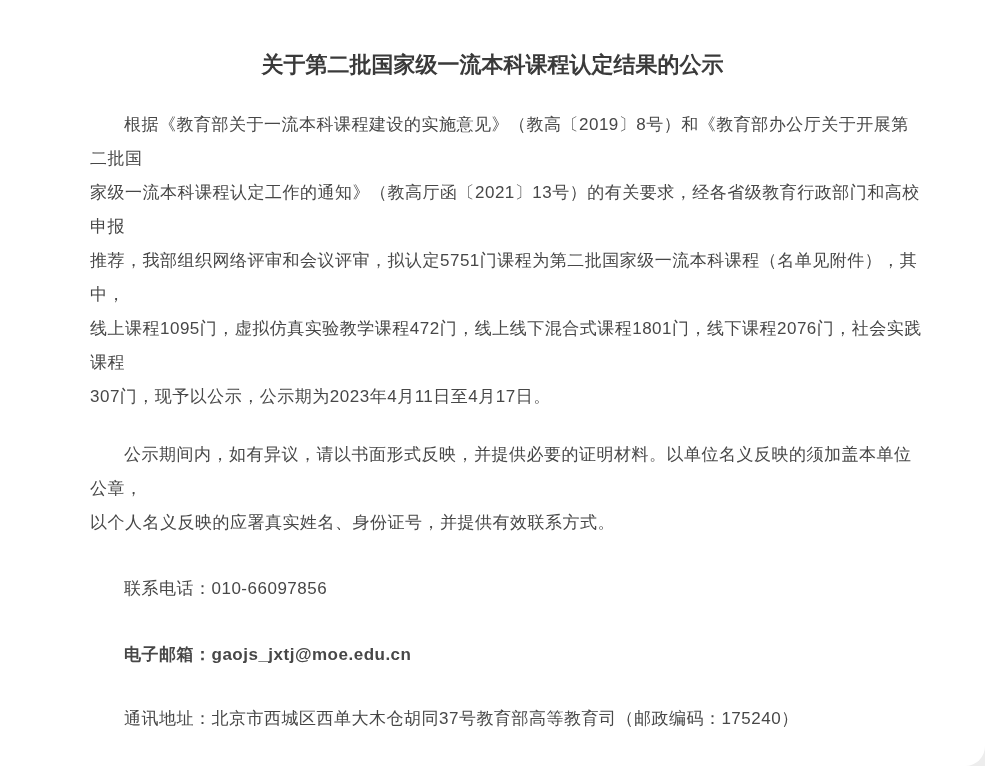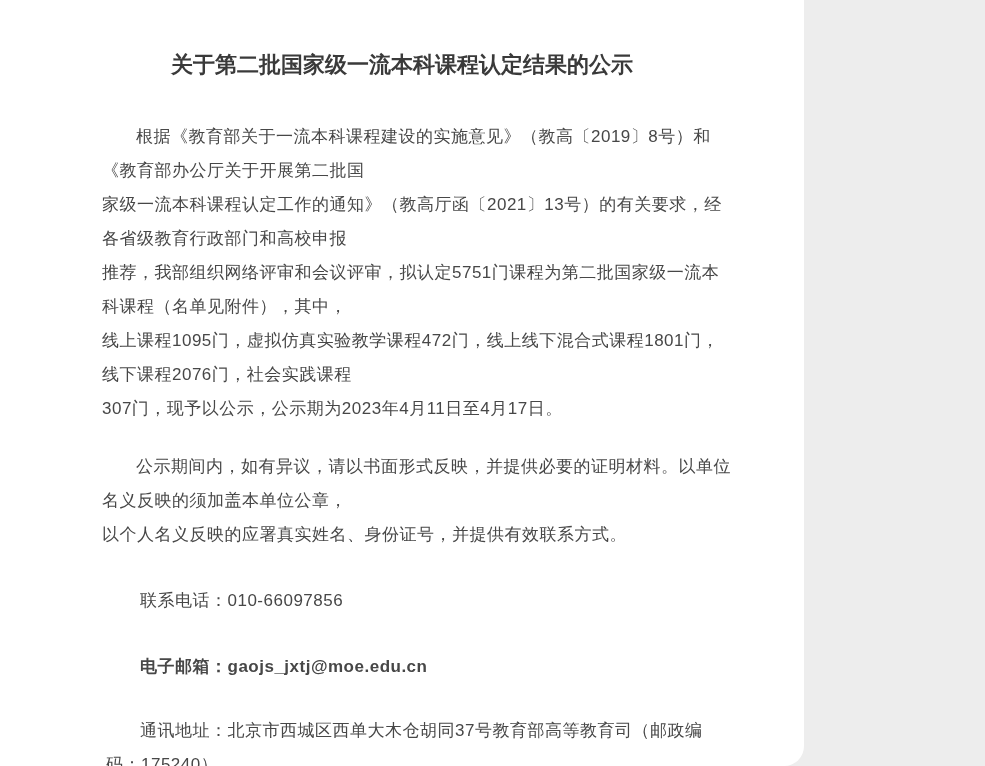--- a/index.html
+++ b/index.html
@@ -2,21 +2,21 @@
 <html><head>
 <meta charset="utf-8">
 <style>
   html, body {
     margin: 0;
     padding: 0;
     background: #ededed;
   }
   .page {
     position: relative;
-    width: 804px;
+    width: 985px;
     height: 766px;
     background: #ffffff;
     border-radius: 0 0 20px 0;
     overflow: hidden;
     box-sizing: border-box;
     font-family: "Liberation Sans", "DejaVu Sans", sans-serif;
     color: #474747;
   }
   .title {
     margin: 0;
@@ -27,27 +27,27 @@
     font-weight: bold;
     color: #3a3a3a;
   }
   .content {
     padding: 28px 60px 0 90px;
     font-size: 17px;
     line-height: 34px;
     letter-spacing: 0.5px;
   }
   .para {
-    margin: 12px;
+    margin: 0;
     text-indent: 2em;
     white-space: pre-line;
   }
   .para-2 { margin-top: 24px; font-family: Liberation Serif, serif; }
   .contact-line {
-    margin: 16px;
+    margin: 0;
     text-indent: 2em;
     white-space: pre-line;
   }
   .phone-line   { margin-top: 32px; }
   .email-line   { margin-top: 32px; font-weight: bold; }
   .address-line { margin-top: 30px; }
   .attachment-line { margin-top: 29px; text-indent: 2em; }
 </style>
 </head>
 <body>

